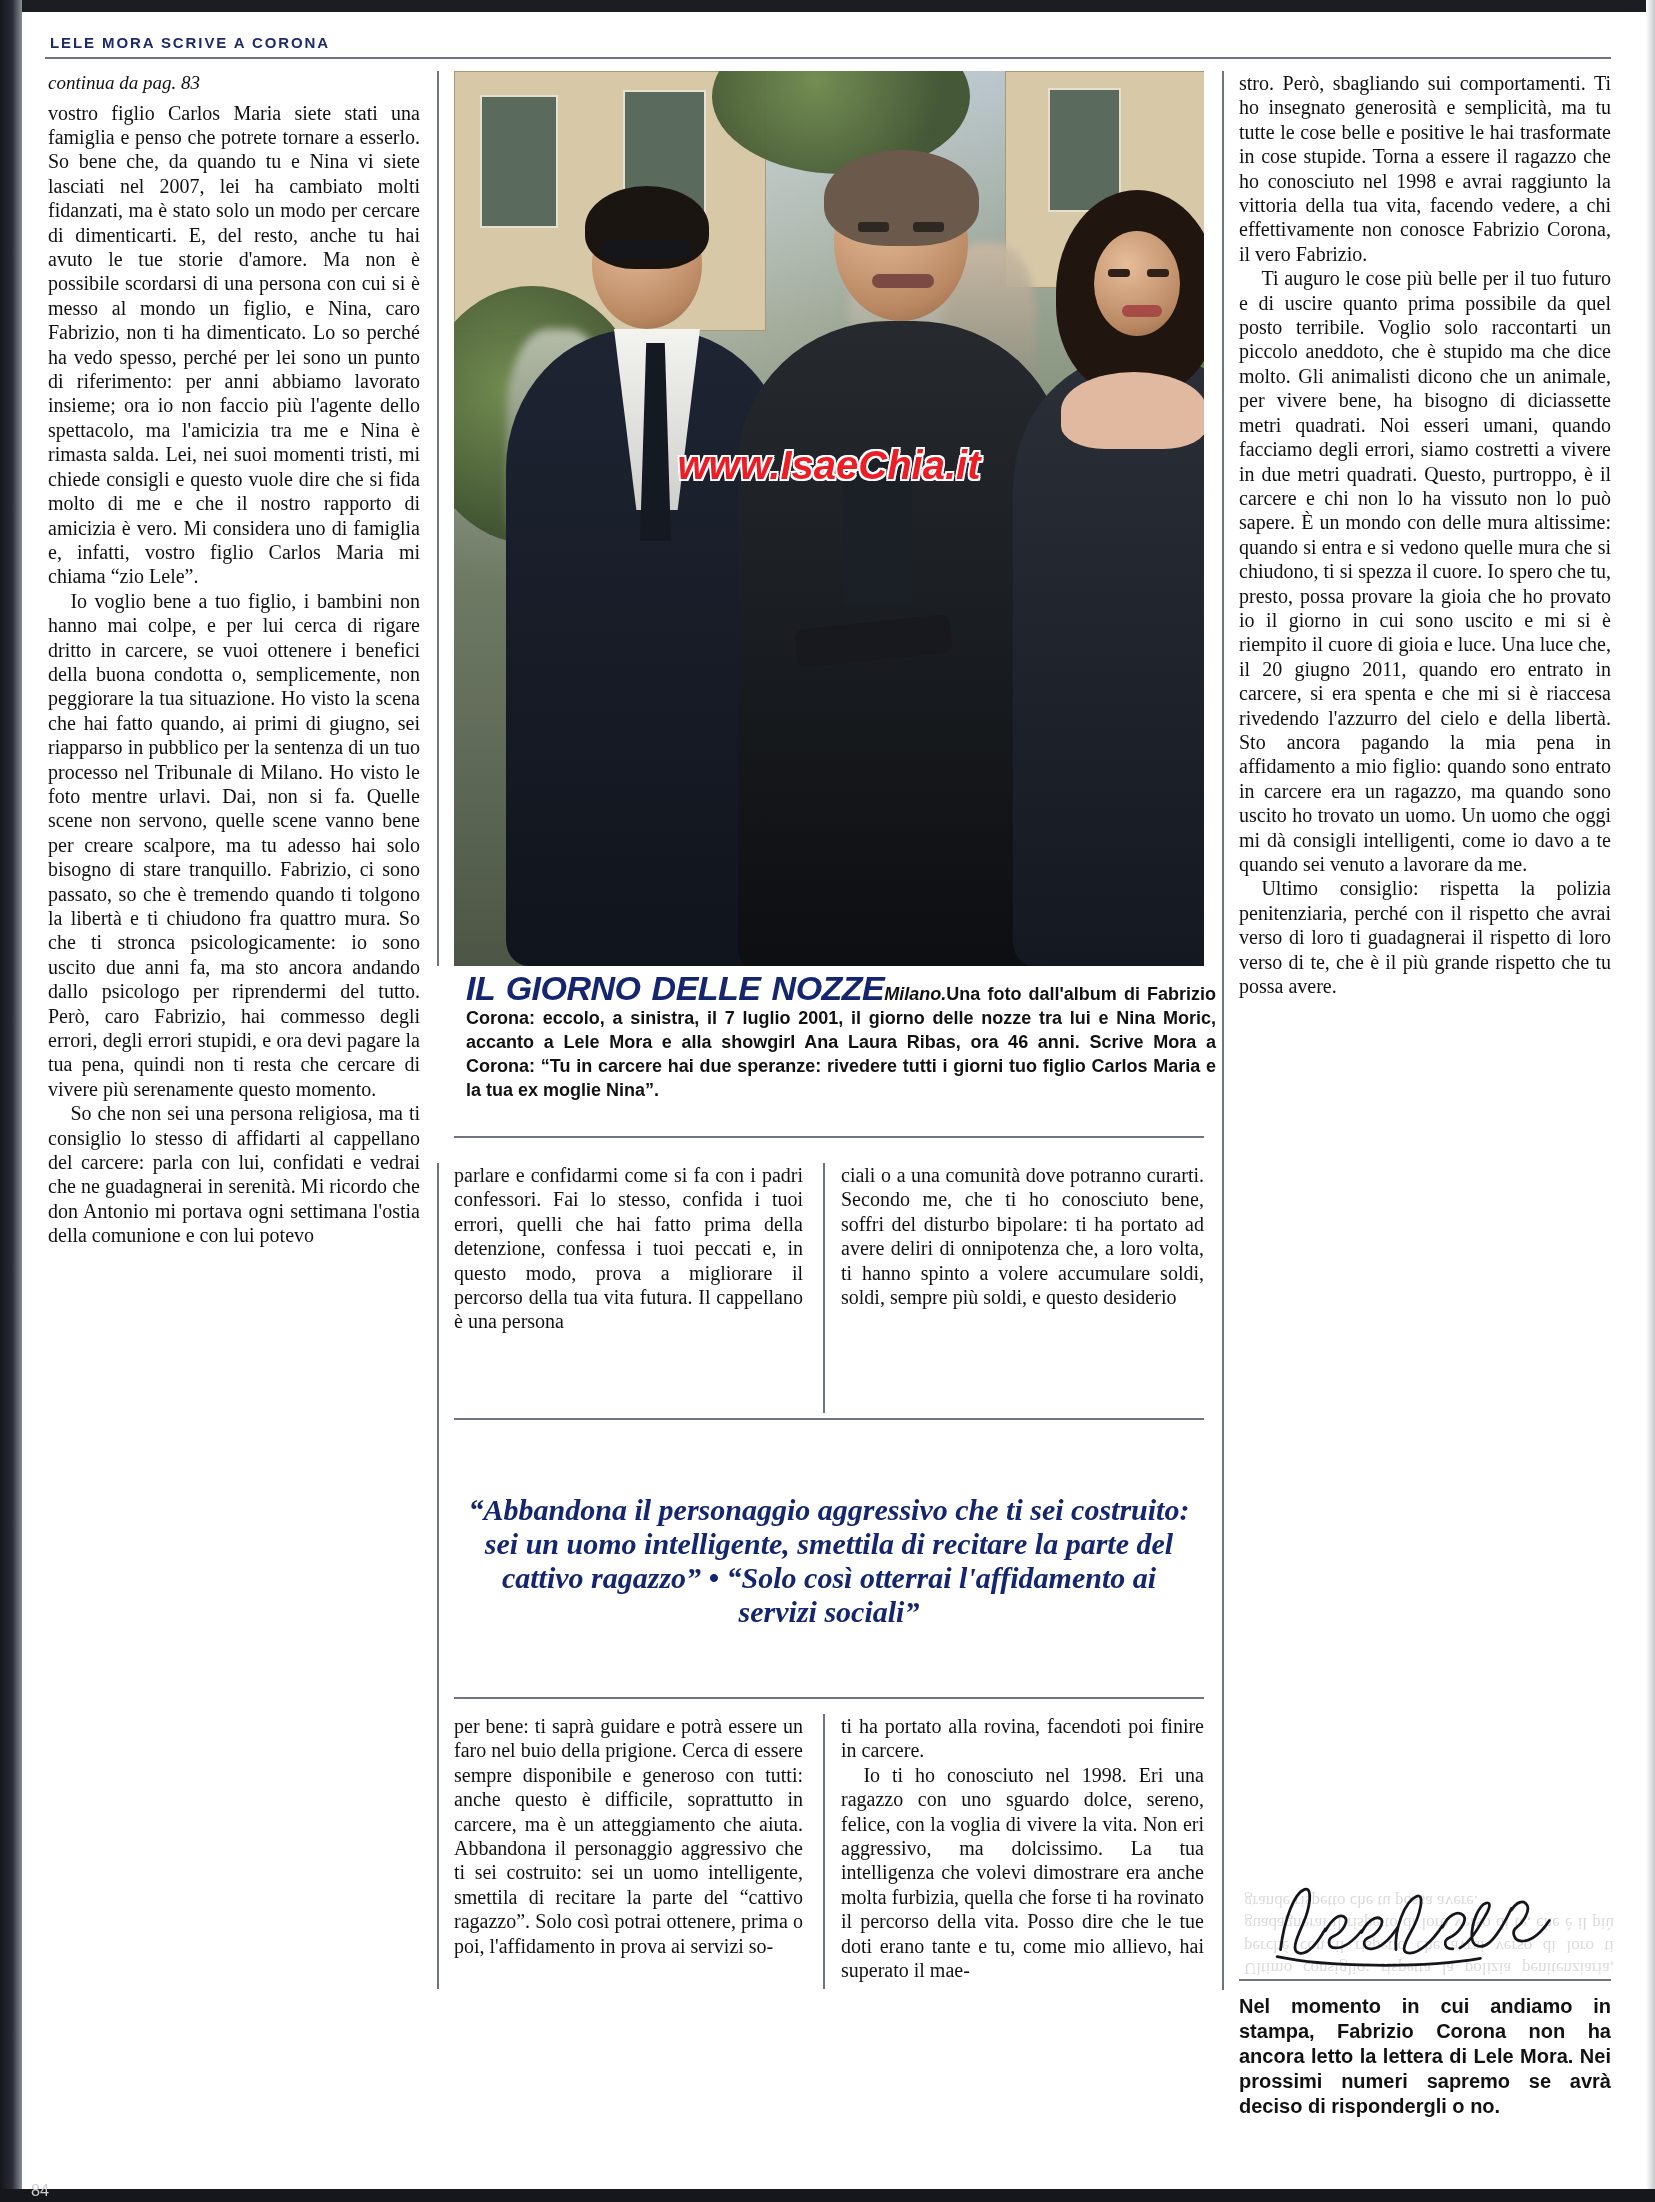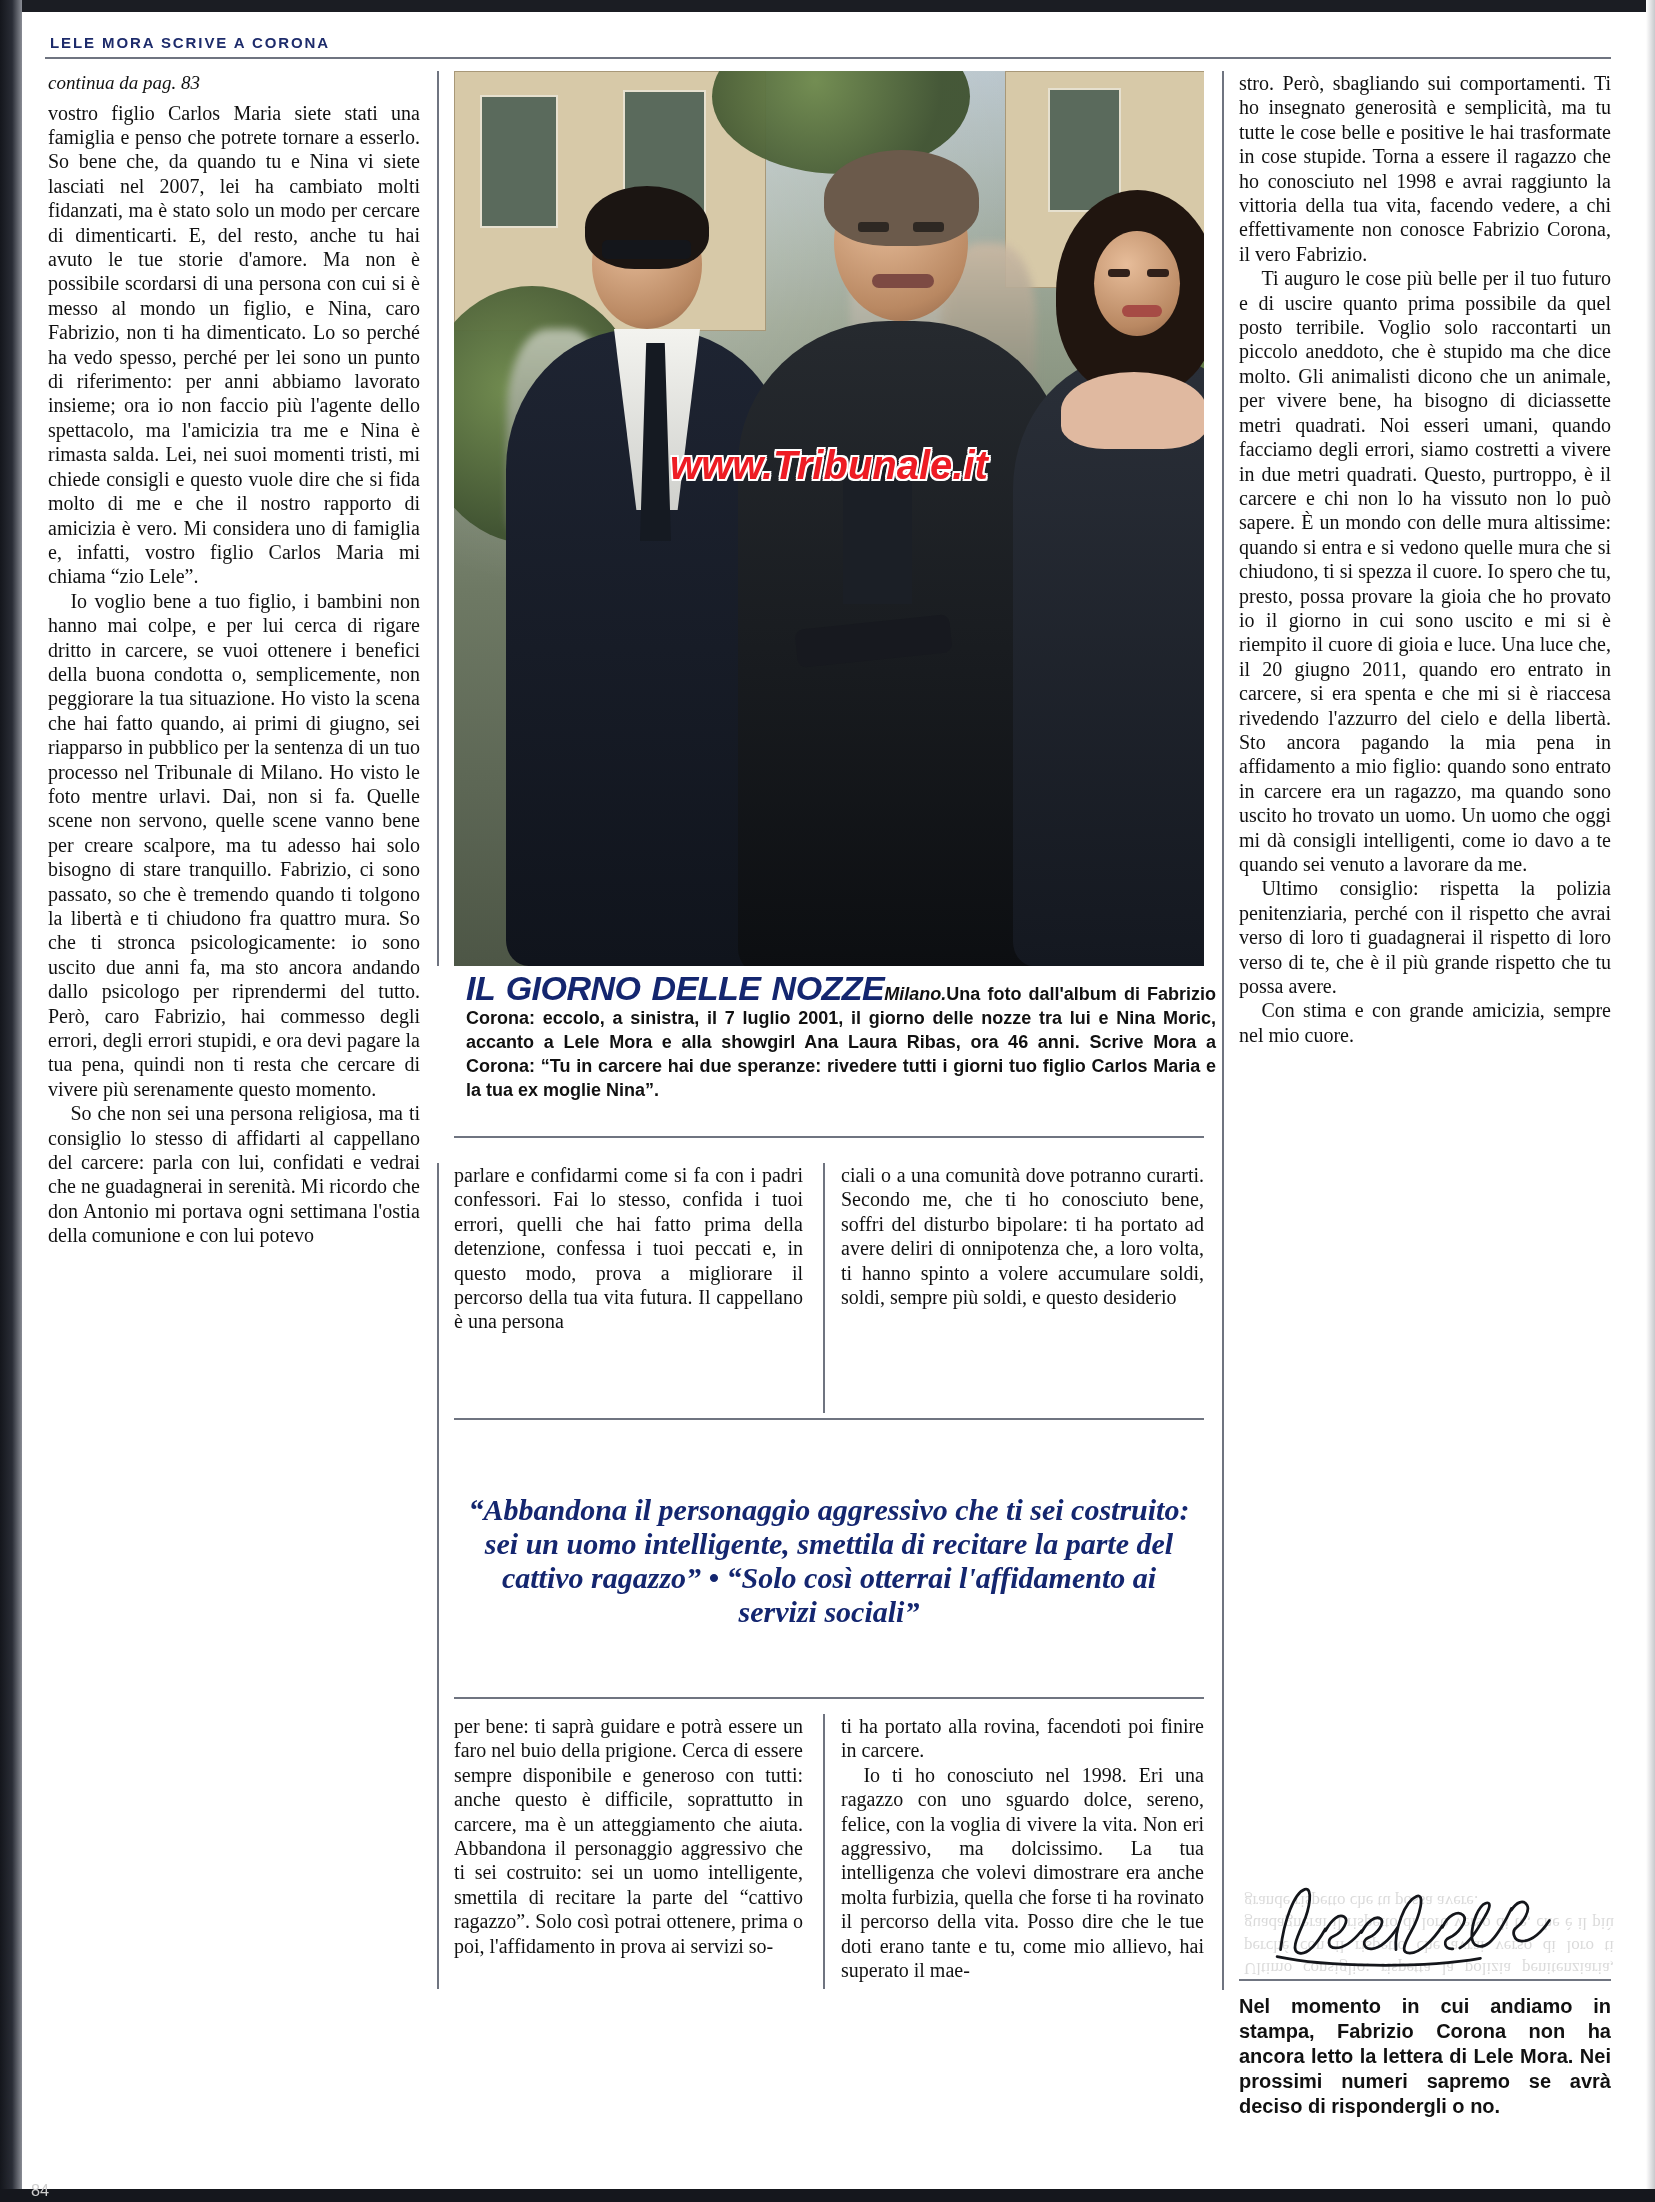--- a/index.html
+++ b/index.html
@@ -370,21 +370,21 @@
 
     <div class="fig dress-dark" style="left:559px; top:284px; width:258px; height:611px;"></div>
     <div class="head-skin" style="position:absolute; left:625px; top:138px; width:117px; height:138px;"></div>
     <div class="hair-dark" style="position:absolute; left:602px; top:119px; width:163px; height:206px; border-radius:50% 50% 44% 44%; background:#20150f;"></div>
     <div class="head-skin" style="position:absolute; left:640px; top:160px; width:86px; height:105px;"></div>
     <div style="position:absolute; left:654px; top:198px; width:22.4px; height:7.7px; background:#30201a; border-radius:3.4px;"></div>
     <div style="position:absolute; left:693px; top:198px; width:22.4px; height:7.7px; background:#30201a; border-radius:3.4px;"></div>
     <div style="position:absolute; left:668px; top:234px; width:40px; height:12px; background:#a64b45; border-radius:6.9px;"></div>
     <div style="position:absolute; left:607px; top:301px; width:146px; height:77px; background:#e0b9a0; border-radius:50% 50% 30% 30%;"></div>
 
-    <div class="watermark">www.Tribunale.it</div>
+    <div class="watermark">www.IsaeChia.it</div>
   </div>
 
   <div class="col" id="col-left">
     <div class="continua">continua da pag. 83</div>
     <p class="noindent">vostro figlio Carlos Maria siete stati una famiglia e penso che potrete tornare a esserlo. So bene che, da quando tu e Nina vi siete lasciati nel 2007, lei ha cambiato molti fidanzati, ma è stato solo un modo per cercare di dimenticarti. E, del resto, anche tu hai avuto le tue storie d'amore. Ma non è possibile scordarsi di una persona con cui si è messo al mondo un figlio, e Nina, caro Fabrizio, non ti ha dimenticato. Lo so perché ha vedo spesso, perché per lei sono un punto di riferimento: per anni abbiamo lavorato insieme; ora io non faccio più l'agente dello spettacolo, ma l'amicizia tra me e Nina è rimasta salda. Lei, nei suoi momenti tristi, mi chiede consigli e questo vuole dire che si fida molto di me e che il nostro rapporto di amicizia è vero. Mi considera uno di famiglia e, infatti, vostro figlio Carlos Maria mi chiama “zio Lele”.</p>
     <p>Io voglio bene a tuo figlio, i bambini non hanno mai colpe, e per lui cerca di rigare dritto in carcere, se vuoi ottenere i benefici della buona condotta o, semplicemente, non peggiorare la tua situazione. Ho visto la scena che hai fatto quando, ai primi di giugno, sei riapparso in pubblico per la sentenza di un tuo processo nel Tribunale di Milano. Ho visto le foto mentre urlavi. Dai, non si fa. Quelle scene non servono, quelle scene vanno bene per creare scalpore, ma tu adesso hai solo bisogno di stare tranquillo. Fabrizio, ci sono passato, so che è tremendo quando ti tolgono la libertà e ti chiudono fra quattro mura. So che ti stronca psicologicamente: io sono uscito due anni fa, ma sto ancora andando dallo psicologo per riprendermi del tutto. Però, caro Fabrizio, hai commesso degli errori, degli errori stupidi, e ora devi pagare la tua pena, quindi non ti resta che cercare di vivere più serenamente questo momento.</p>
     <p>So che non sei una persona religiosa, ma ti consiglio lo stesso di affidarti al cappellano del carcere: parla con lui, confidati e vedrai che ne guadagnerai in serenità. Mi ricordo che don Antonio mi portava ogni settimana l'ostia della comunione e con lui potevo</p>
   </div>
 
   <div class="caption-box">
@@ -407,21 +407,20 @@
   </div>
   <div class="col" id="col-m2b">
     <p class="noindent">ti ha portato alla rovina, facendoti poi finire in carcere.</p>
     <p>Io ti ho conosciuto nel 1998. Eri una ragazzo con uno sguardo dolce, sereno, felice, con la voglia di vivere la vita. Non eri aggressivo, ma dolcissimo. La tua intelligenza che volevi dimostrare era anche molta furbizia, quella che forse ti ha rovinato il percorso della vita. Posso dire che le tue doti erano tante e tu, come mio allievo, hai superato il mae-</p>
   </div>
 
   <div class="col" id="col-right">
     <p class="noindent">stro. Però, sbagliando sui comportamenti. Ti ho insegnato generosità e semplicità, ma tu tutte le cose belle e positive le hai trasformate in cose stupide. Torna a essere il ragazzo che ho conosciuto nel 1998 e avrai raggiunto la vittoria della tua vita, facendo vedere, a chi effettivamente non conosce Fabrizio Corona, il vero Fabrizio.</p>
     <p>Ti auguro le cose più belle per il tuo futuro e di uscire quanto prima possibile da quel posto terribile. Voglio solo raccontarti un piccolo aneddoto, che è stupido ma che dice molto. Gli animalisti dicono che un animale, per vivere bene, ha bisogno di diciassette metri quadrati. Noi esseri umani, quando facciamo degli errori, siamo costretti a vivere in due metri quadrati. Questo, purtroppo, è il carcere e chi non lo ha vissuto non lo può sapere. È un mondo con delle mura altissime: quando si entra e si vedono quelle mura che si chiudono, ti si spezza il cuore. Io spero che tu, presto, possa provare la gioia che ho provato io il giorno in cui sono uscito e mi si è riempito il cuore di gioia e luce. Una luce che, il 20 giugno 2011, quando ero entrato in carcere, si era spenta e che mi si è riaccesa rivedendo l'azzurro del cielo e della libertà. Sto ancora pagando la mia pena in affidamento a mio figlio: quando sono entrato in carcere era un ragazzo, ma quando sono uscito ho trovato un uomo. Un uomo che oggi mi dà consigli intelligenti, come io davo a te quando sei venuto a lavorare da me.</p>
     <p>Ultimo consiglio: rispetta la polizia penitenziaria, perché con il rispetto che avrai verso di loro ti guadagnerai il rispetto di loro verso di te, che è il più grande rispetto che tu possa avere.</p>
-    <p>Con stima e con grande amicizia, sempre nel mio cuore.</p>
   </div>
 
   <div class="ghost">Ultimo consiglio: rispetta la polizia penitenziaria, perché con il rispetto che avrai verso di loro ti guadagnerai il rispetto di loro verso di te, che è il più grande rispetto che tu possa avere.</div>
 
   <div class="signature">
     <svg class="sig-svg" viewBox="0 0 340 130">
       <g fill="none" stroke="#14161b" stroke-width="3.2" stroke-linecap="round" stroke-linejoin="round">
         <path d="M18,96 C22,62 34,30 46,26 C56,23 52,48 44,66 C36,84 30,98 40,100 C50,102 62,86 70,72"></path>
         <path d="M70,74 C78,60 86,54 92,58 C98,62 90,76 80,80 C72,83 72,94 82,94 C94,94 104,84 112,74"></path>
         <path d="M112,76 C118,64 128,56 134,60 C140,64 130,78 120,82 C112,85 114,96 124,95 C136,94 146,82 154,70"></path>

